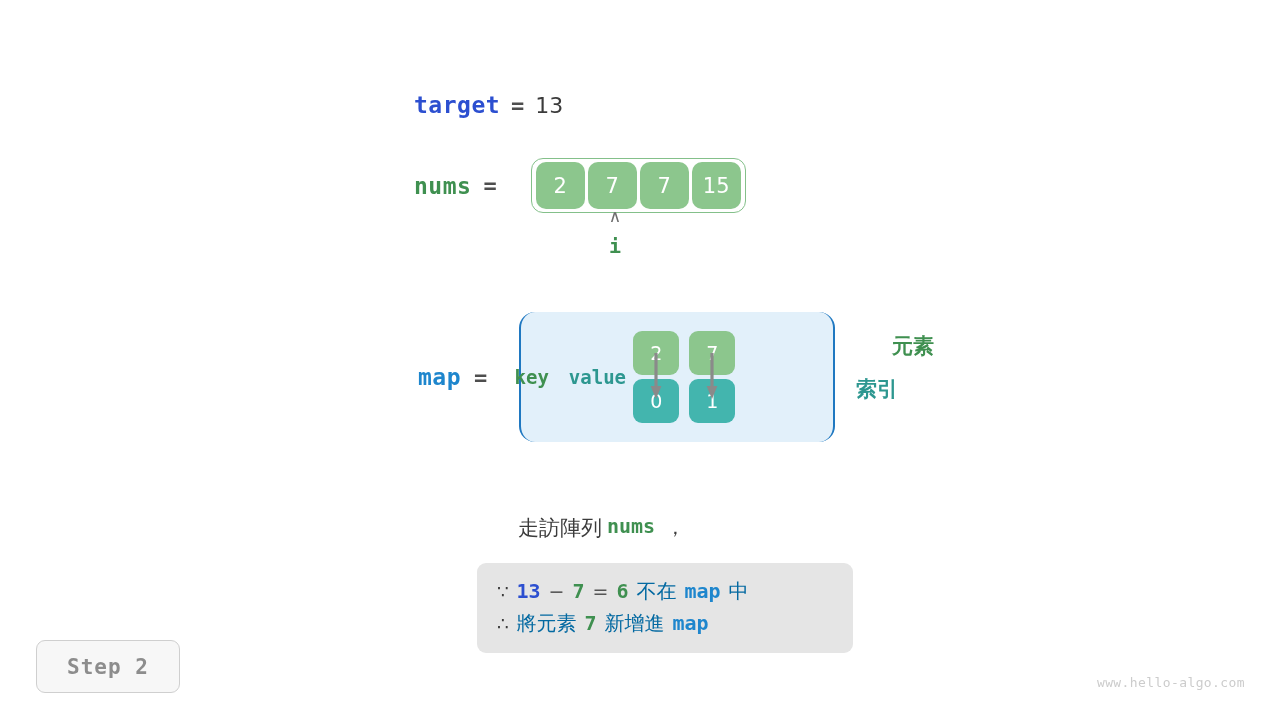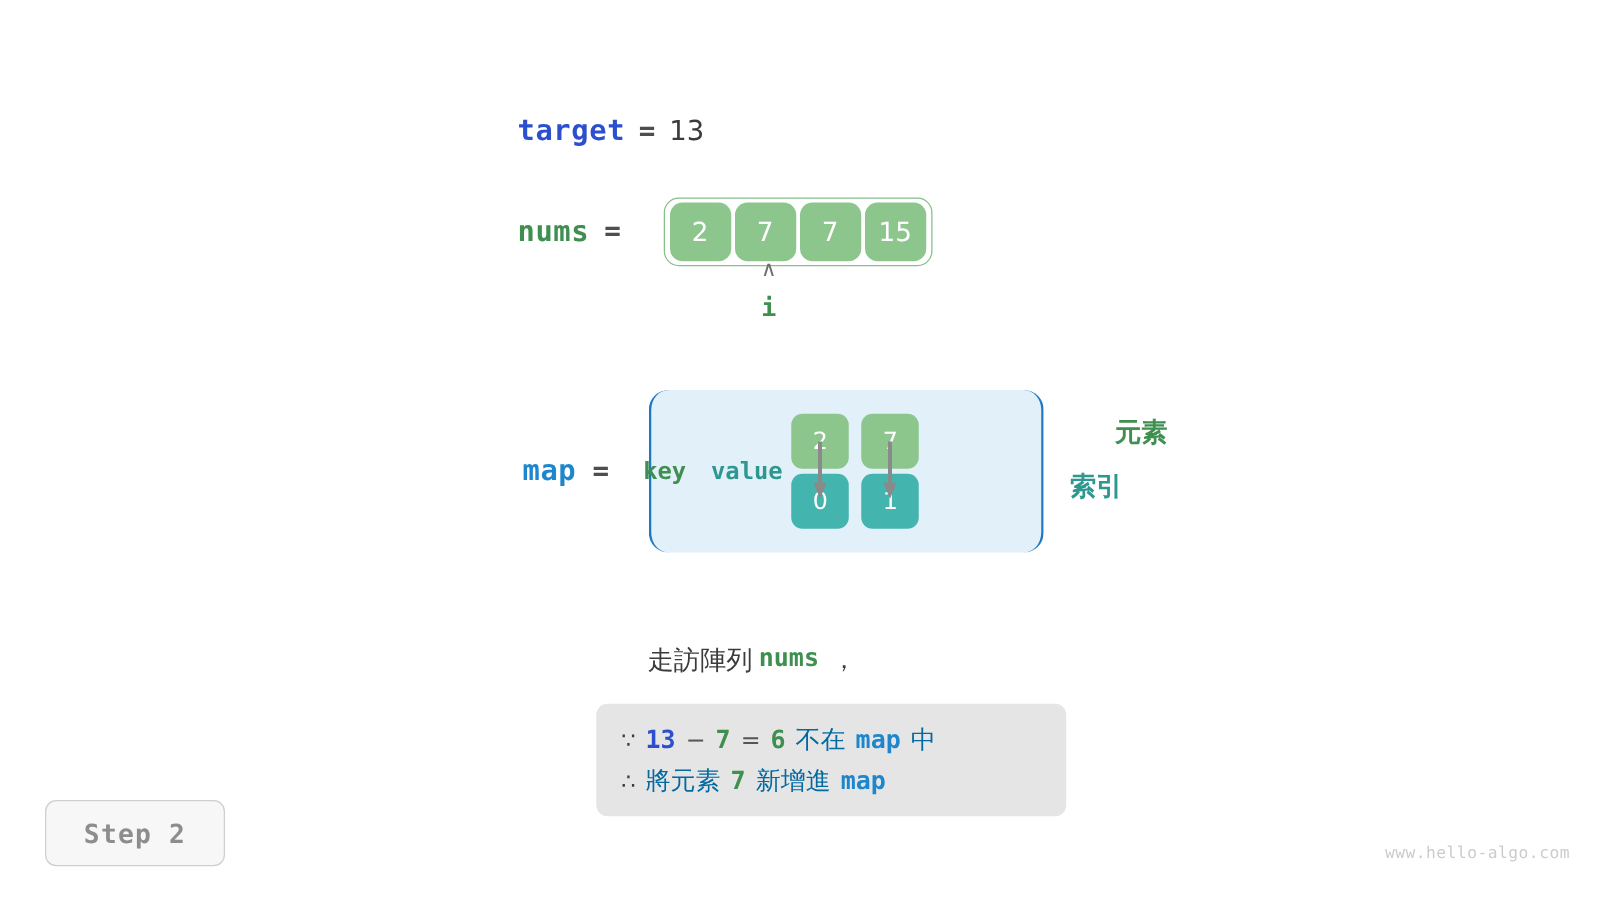--- a/index.html
+++ b/index.html
@@ -315,21 +315,21 @@
     font-size: 21px;
     font-weight: bold;
     color: #8d8d8d;
     letter-spacing: 1px;
     text-align: center;
   }
 
   
   #watermark {
     position: absolute;
-    right: 24px;
+    right: 35px;
     top: 675px;
     font-family: "DejaVu Sans Mono", "Liberation Mono", monospace;
     font-size: 13px;
     color: #cccccc;
     letter-spacing: 0.4px;
   }
 </style>
 </head>
 <body>
 

